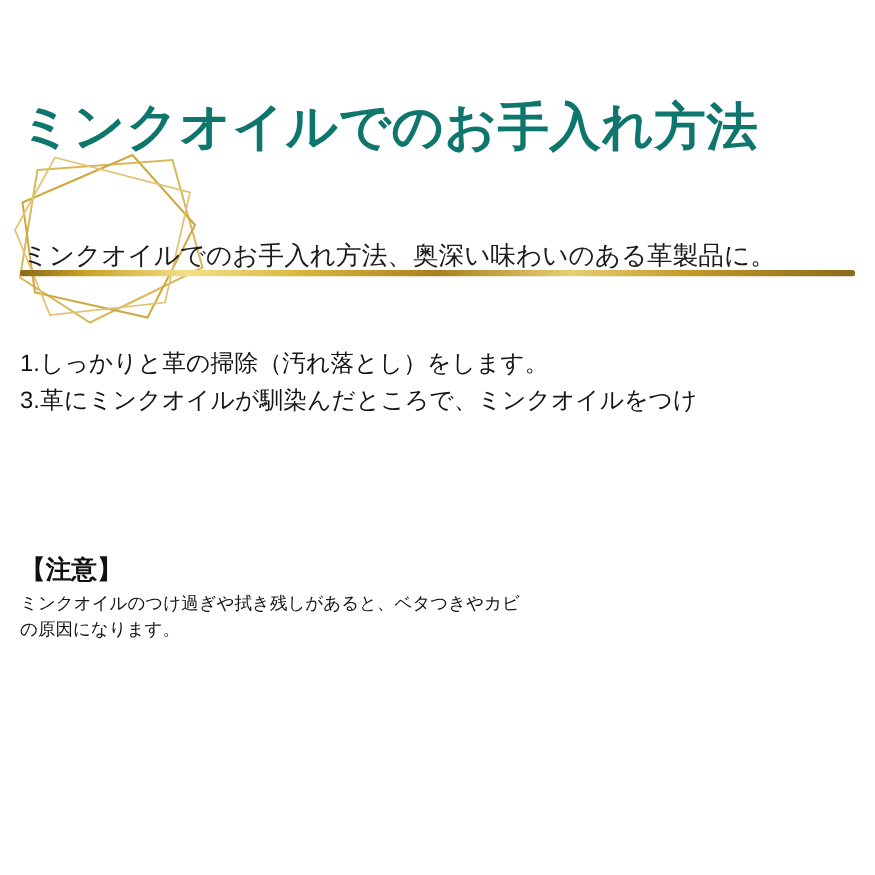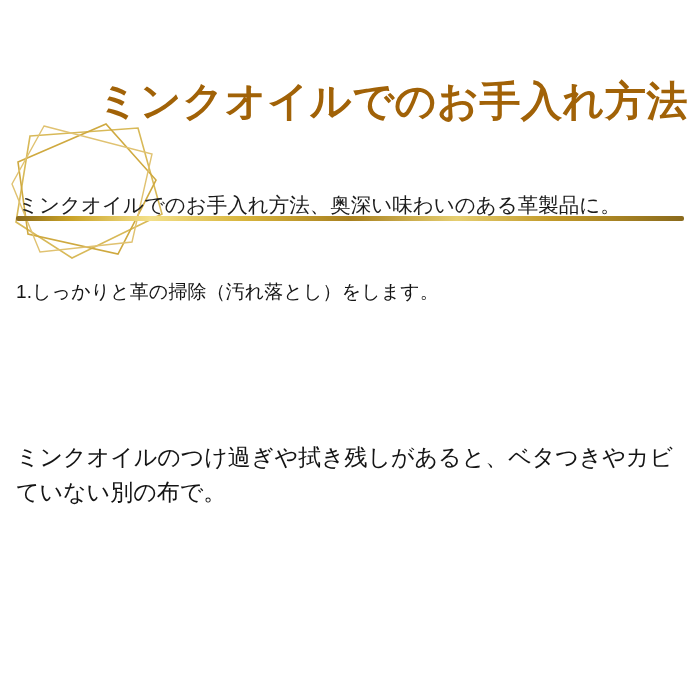--- a/index.html
+++ b/index.html
@@ -34,23 +34,22 @@
   
   .title {
     position: absolute;
     left: 16px;
     top: 50px;
     width: 672px;
     font-size: 41px;
     line-height: 1.2;
     letter-spacing: 0.5px;
     font-weight: 700;
-    color: #a16207;
+    color: #0f766e;
     white-space: nowrap;
-    text-align: right;
   }
 
   
   .lead {
     position: absolute;
     left: 18px;
     top: 170px;
     width: 668px;
     font-size: 20.5px;
     line-height: 1.35;
@@ -98,21 +97,21 @@
     top: 440px;
     width: 670px;
   }
   .caution-head {
     font-size: 20.5px;
     line-height: 1.55;
     font-weight: 700;
     color: #111111;
   }
   .caution-line {
-    font-size: 23px;
+    font-size: 14px;
     line-height: 1.52;
     color: #141414;
   }
   .caution-gap {
     height: 14px;
   }
 </style>
 </head>
 <body>
 
@@ -127,21 +126,23 @@
   </div>
 
   <h1 class="title">ミンクオイルでのお手入れ方法</h1>
 
   <p class="lead">ミンクオイルでのお手入れ方法、奥深い味わいのある革製品に。</p>
 
   <div class="rule"></div>
 
   <div class="steps">
     <div class="step">1.しっかりと革の掃除（汚れ落とし）をします。</div>
+    <div class="step">3.革にミンクオイルが馴染んだところで、ミンクオイルをつけ</div>
   </div>
 
   <div class="caution">
+    <div class="caution-head">【注意】</div>
     <div class="caution-line">ミンクオイルのつけ過ぎや拭き残しがあると、ベタつきやカビ</div>
-    <div class="caution-line">ていない別の布で。</div>
+    <div class="caution-line">の原因になります。</div>
     <div class="caution-gap"></div>
   </div>
 
 </div>
 
 </body></html>

